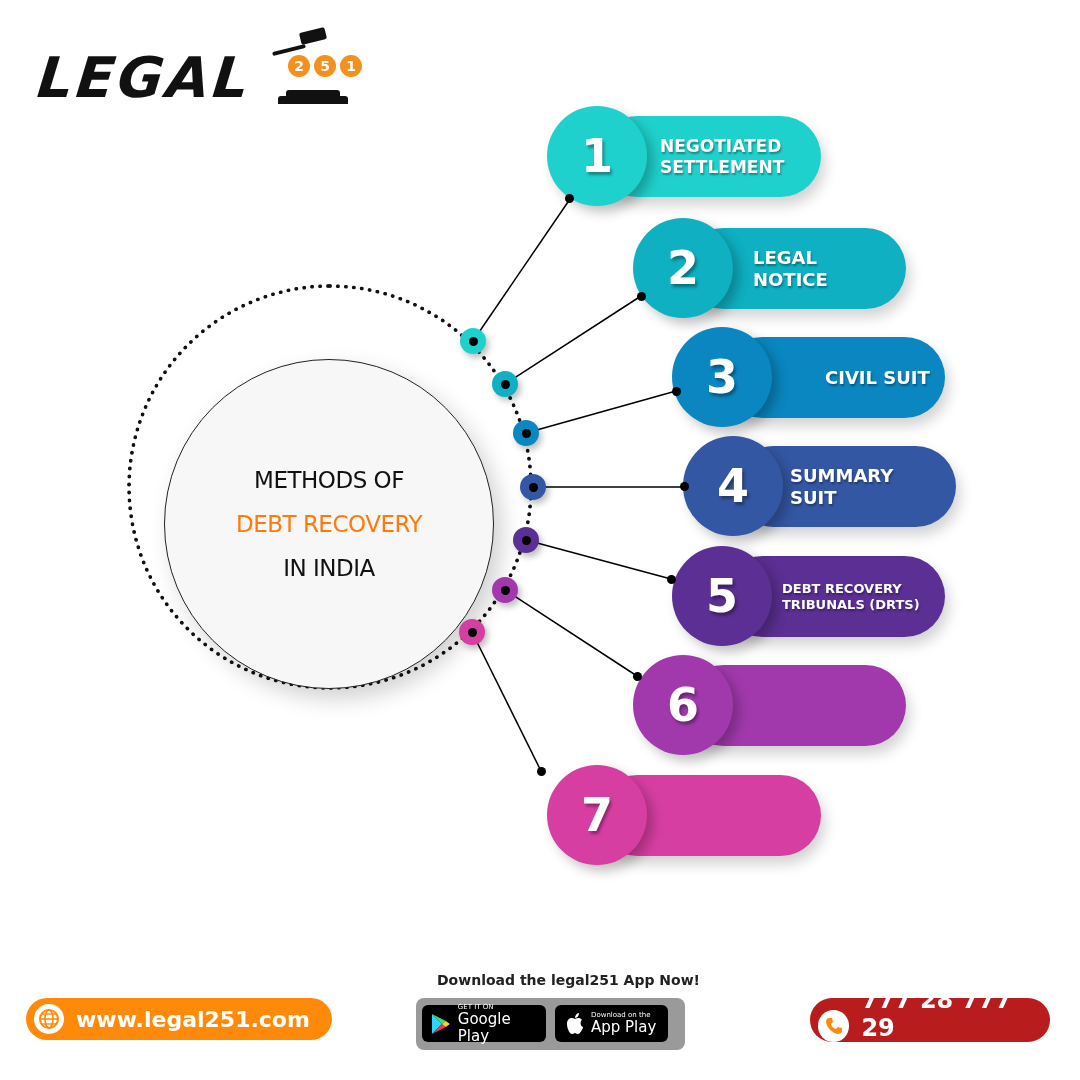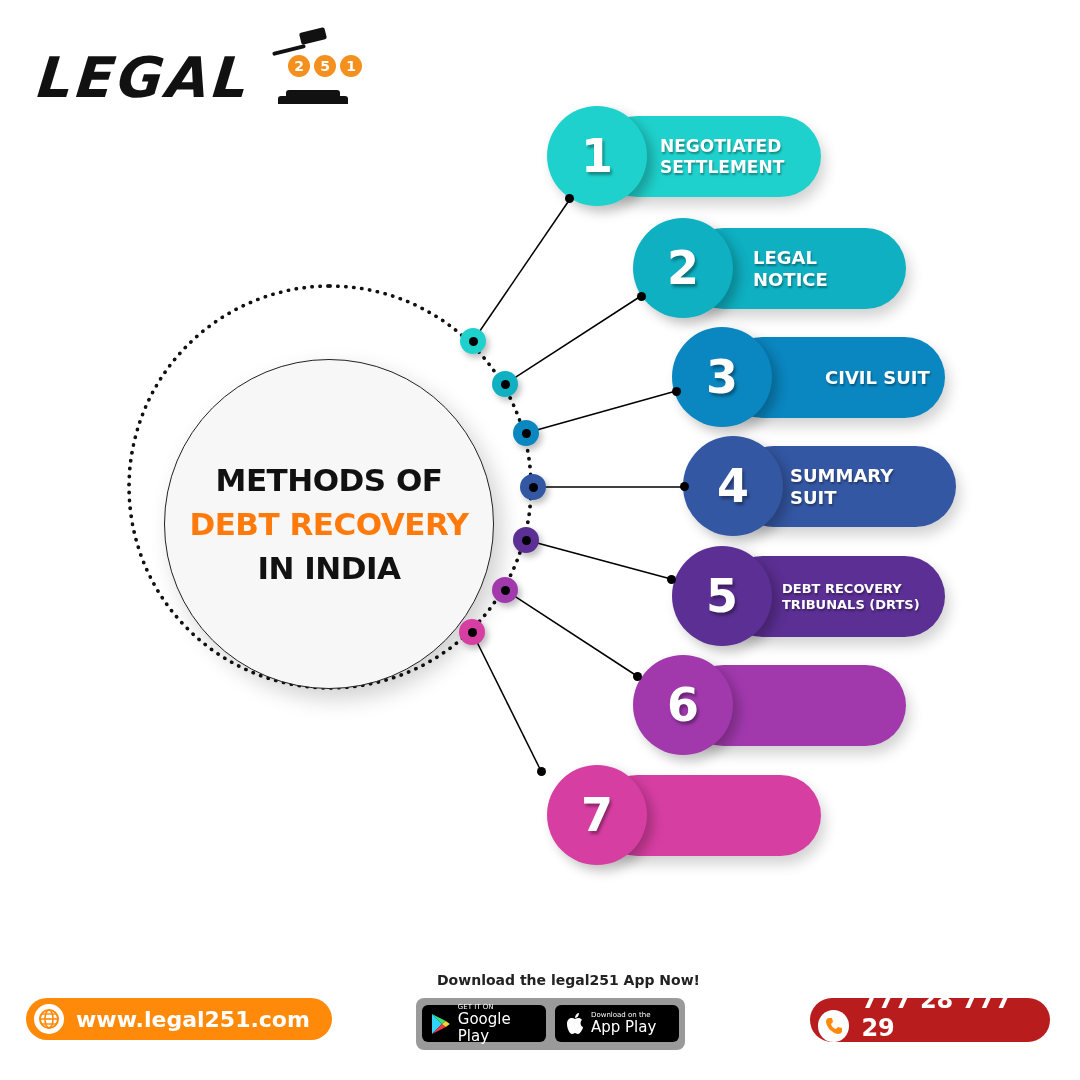--- a/index.html
+++ b/index.html
@@ -8,21 +8,21 @@
   
   .logo { left:38px; top:38px; height:70px; }
   .logo-text { position:absolute; left:0; top:12px; font-family:"DejaVu Sans", sans-serif; font-weight:900; font-style:italic; font-size:56px; letter-spacing:3px; color:#111; line-height:1; transform:skewX(-6deg); }
   .logo-badge { position:absolute; width:22px; height:22px; border-radius:50%; background:#f4901e; color:#fff; font-weight:bold; font-size:14px; text-align:center; line-height:22px; font-family:"DejaVu Sans",sans-serif; }
   .gavel-head { position:absolute; background:#111; border-radius:2px; }
   .base1 { position:absolute; background:#111; border-radius:3px 3px 0 0; }
 
   
   .dotted-ring { left:127px; top:284px; width:406px; height:406px; border-radius:50%; border:4px dotted #111; box-sizing:border-box; }
   .main-circle { left:164px; top:359px; width:330px; height:330px; border-radius:50%; background:#f7f7f7; border:1.5px solid #222; box-sizing:border-box; box-shadow: 8px 10px 22px rgba(0,0,0,0.18); display:flex; flex-direction:column; align-items:center; justify-content:center; }
-  .title-line { font-family:"DejaVu Sans",sans-serif; font-weight:bold; font-size:31px; line-height:44px; letter-spacing:-0.5px; text-align:center; white-space:nowrap; }
+  .title-line { font-family:"DejaVu Sans",sans-serif; font-weight:normal; font-size:23px; line-height:44px; letter-spacing:-0.5px; text-align:center; white-space:nowrap; }
   .title-black { color:#111; }
   .title-orange { color:#ff7a0a; }
 
   
   svg.connectors { position:absolute; left:0; top:0; width:1080px; height:1080px; pointer-events:none; }
 
   
   .node { position:absolute; width:26px; height:26px; border-radius:50%; box-shadow: 3px 4px 6px rgba(0,0,0,0.25); }
   .node::after { content:""; position:absolute; left:9px; top:9px; width:9px; height:9px; border-radius:50%; background:#000; }
 
@@ -175,21 +175,21 @@
       <polygon points="2,2 12,12 2,22" fill="#2fd5ff"></polygon>
       <polygon points="2,2 16,9 12,12" fill="#3de07d"></polygon>
       <polygon points="2,22 16,15 12,12" fill="#f2384a"></polygon>
       <polygon points="16,9 20,12 16,15 12,12" fill="#ffd22e"></polygon>
     </svg>
     <div style="margin-left:6px;">
       <div class="store-small">GET IT ON</div>
       <div class="store-big">Google Play</div>
     </div>
   </div>
-  <div class="store-btn" style="left:139px; width:124px;">
+  <div class="store-btn" style="left:139px; width:113px;">
     <svg width="20" height="24" viewBox="0 0 20 24" style="margin-left:10px;">
       <path d="M10 7 C7 5 2 6 2 12 C2 17 5 22 7 22 C9 22 9 21 10 21 C11 21 11 22 13 22 C15 22 18 17 18 15 C15 14 15 9 17 8 C15 5 12 6 10 7 Z" fill="#fff"></path>
       <path d="M10 6 C10 3 12 1 14 1 C14 4 12 6 10 6 Z" fill="#fff"></path>
     </svg>
     <div style="margin-left:6px;">
       <div class="store-small">Download on the</div>
       <div class="store-big">App Play</div>
     </div>
   </div>
 </div>

